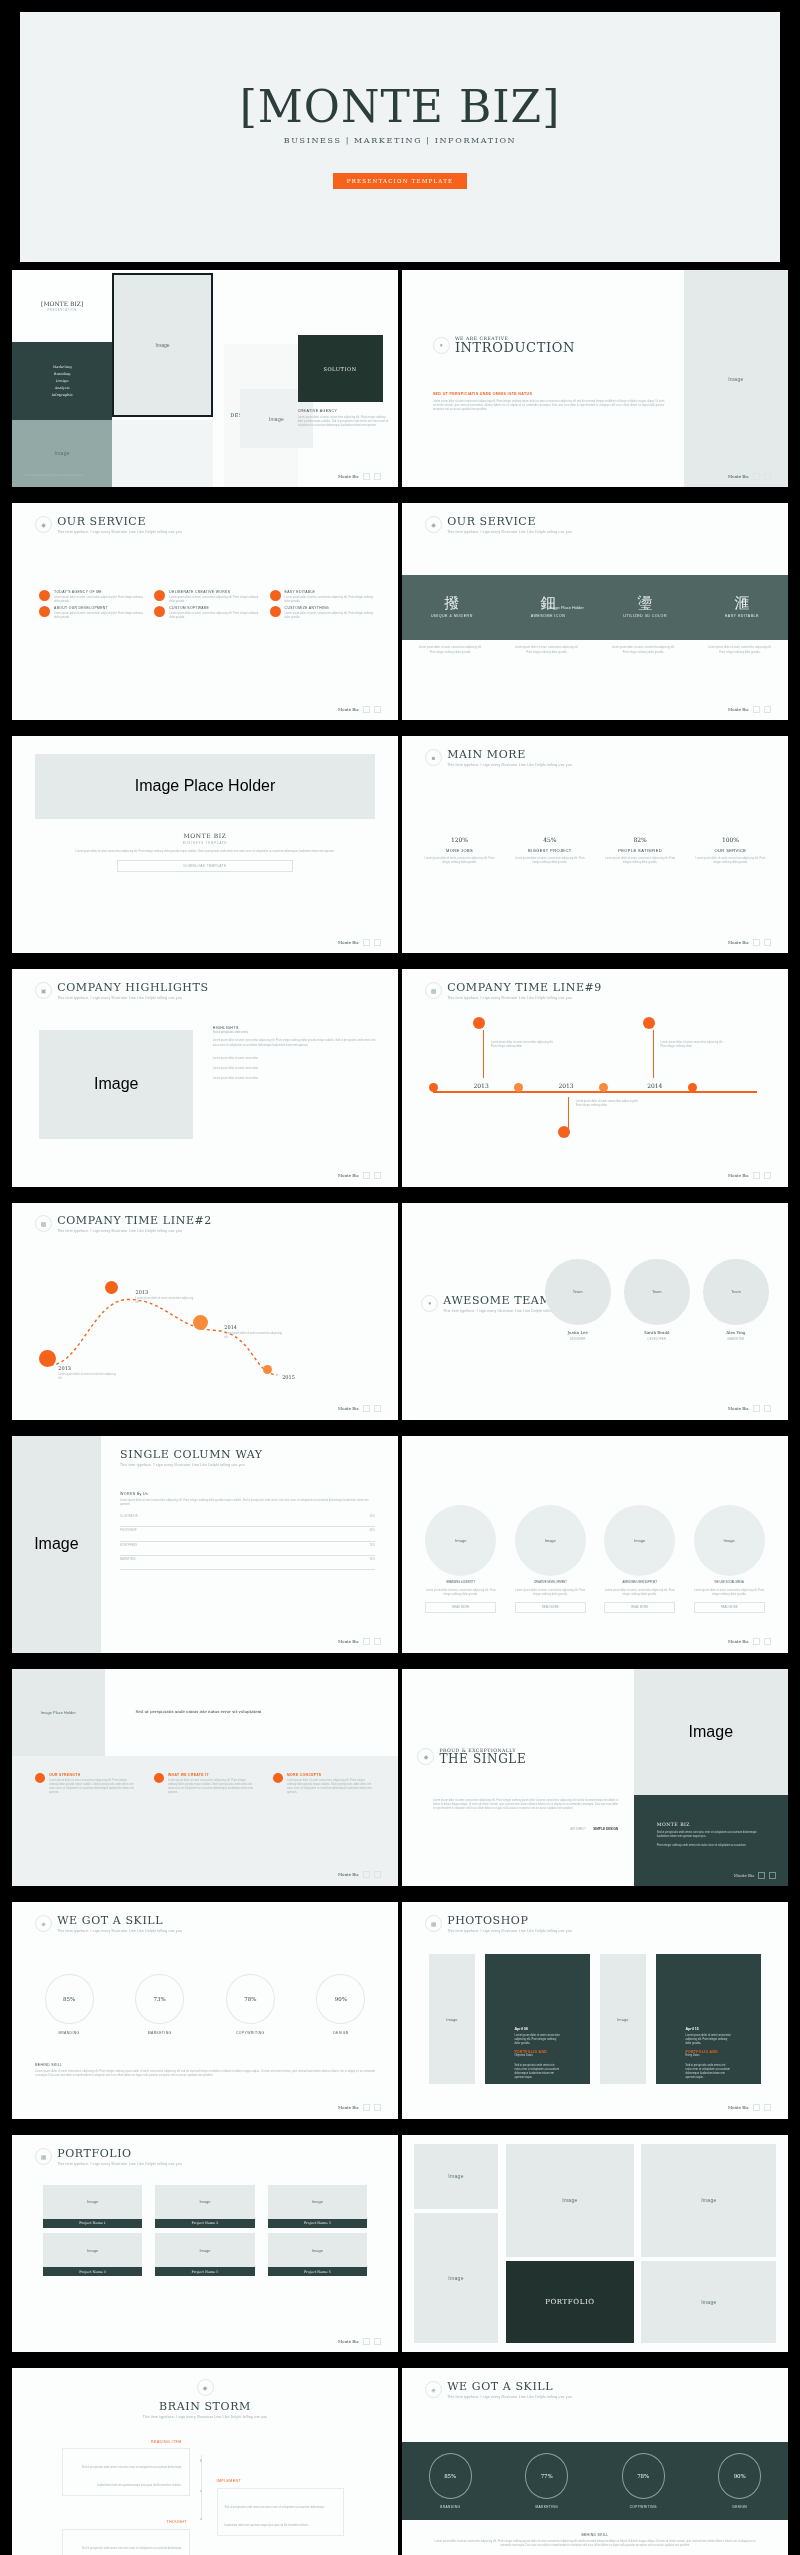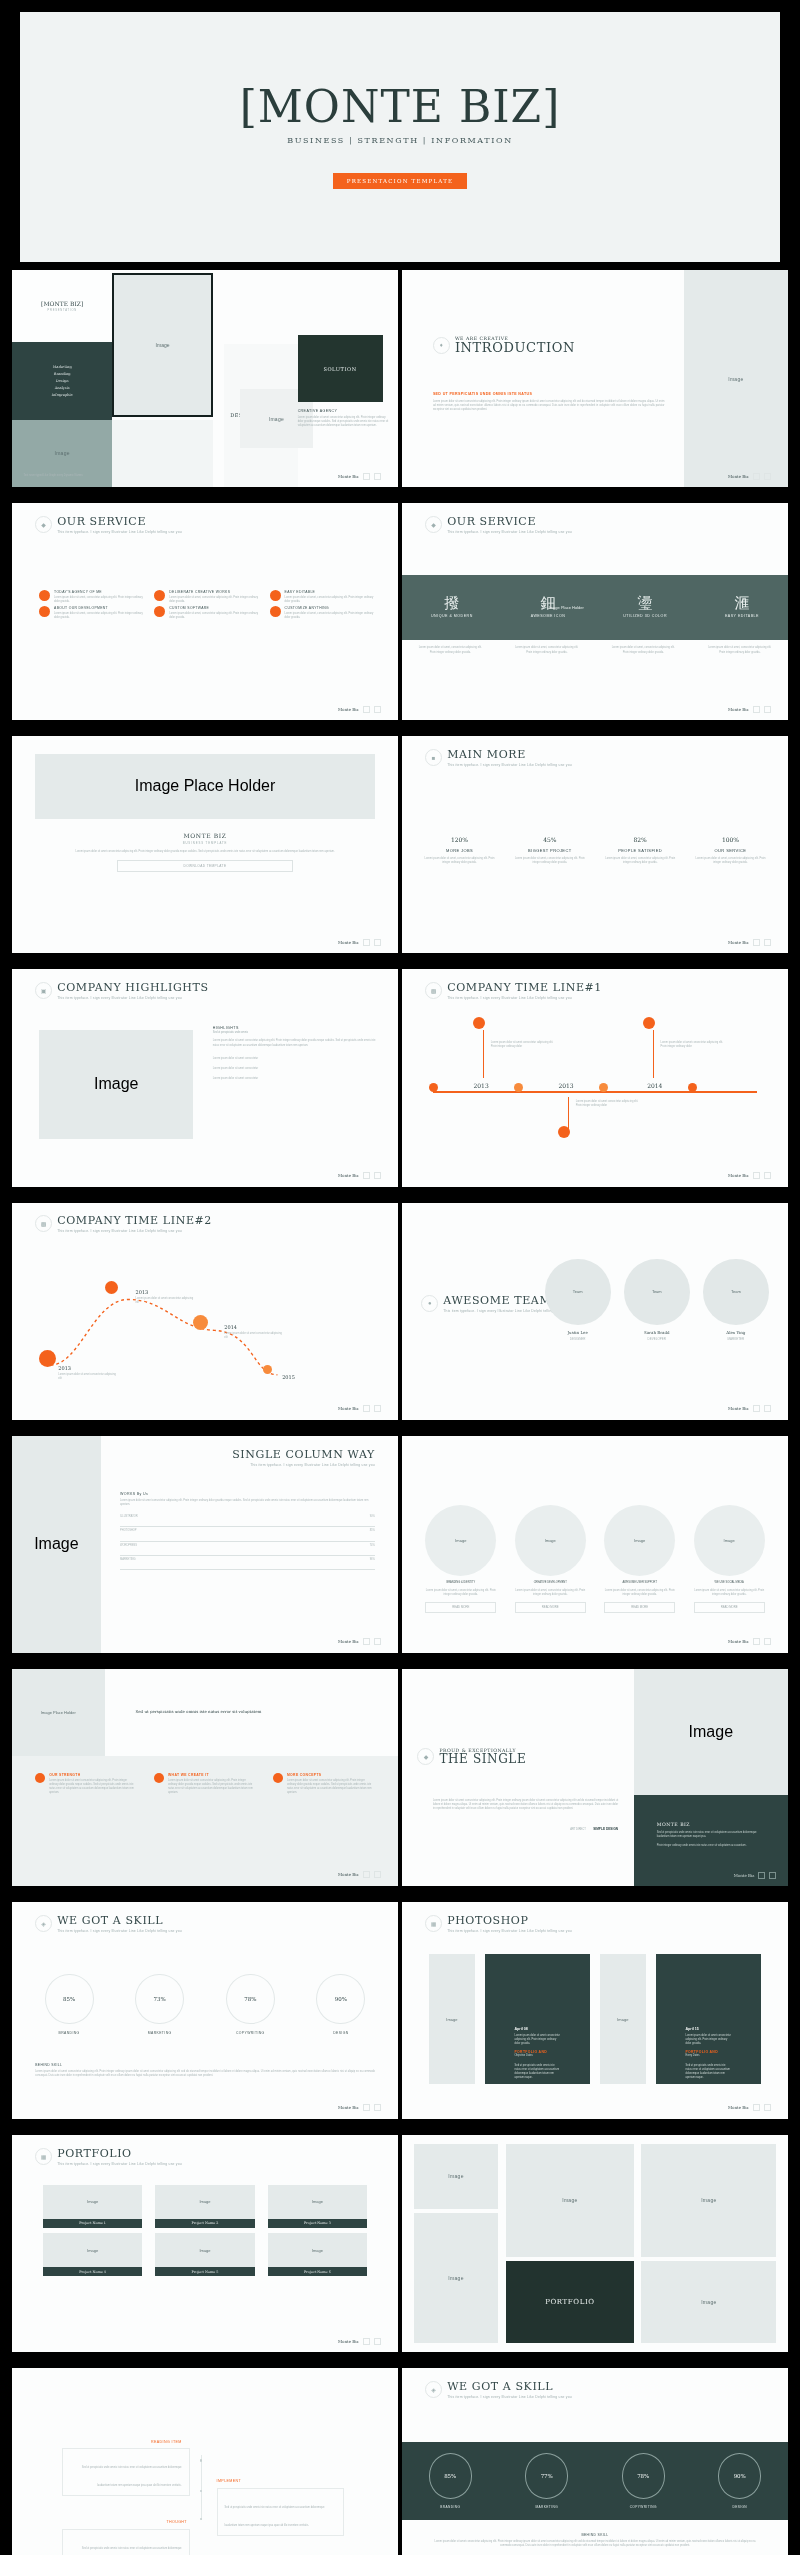--- a/index.html
+++ b/index.html
@@ -213,21 +213,21 @@
   .skill-dcirc span{ position:absolute; inset:0; display:flex; align-items:center; justify-content:center; font-family:"DejaVu Serif",serif; font-size:5.5px; color:#f1f5f4;}
   .skill-dlbl { font-size:3.2px; color:#dbe4e3; letter-spacing:.4px; margin-top:6px;}
 </style>
 </head>
 <body>
 
 <div class="page">
 
   <div class="hero">
     <div class="hero-title">[MONTE BIZ]</div>
-    <div class="hero-sub">BUSINESS | STRENGTH | INFORMATION</div>
+    <div class="hero-sub">BUSINESS | MARKETING | INFORMATION</div>
     <button class="hero-btn">PRESENTACION TEMPLATE</button>
   </div>
 
   <div class="grid">
 
     <div class="slide">
         <div class="inner">
       <div class="s1-a">
         <div style="font-family:'DejaVu Serif',serif;font-size:6px;color:#35494a">[MONTE BIZ]</div>
         <div style="font-size:2.6px;color:#9eadae;letter-spacing:.8px;margin-top:2px">PRESENTATION</div>
@@ -475,21 +475,21 @@
         <div class="foot-sq"></div>
       </div>
     </div>
       </div>
 
     <div class="slide">
         <div class="inner">
       <div class="sh">
         <div class="sh-badge">▩</div>
         <div class="sh-txt">
-          <div class="sh-title">COMPANY TIME LINE#1</div>
+          <div class="sh-title">COMPANY TIME LINE#9</div>
           <div class="sh-sub">This item typeface. I sign every Illustrator Line Like Delphi telling use you</div>
         </div>
       </div>
       <div class="tl-line"></div>
       <div class="tl-dot dot-o" style="left:7%;top:52.5%;width:9px;height:9px;"></div>
       <div class="tl-dot dot-o2" style="left:29%;top:52.5%;width:9px;height:9px;"></div>
       <div class="tl-dot dot-o2" style="left:51%;top:52.5%;width:9px;height:9px;"></div>
       <div class="tl-dot dot-o" style="left:74%;top:52.5%;width:9px;height:9px;"></div>
       <div style="position:absolute;left:18%;top:52%;font-family:'DejaVu Serif',serif;font-size:6px;color:#35494a;background:#fcfdfd;padding:0 2px">2013</div>
       <div style="position:absolute;left:40%;top:52%;font-family:'DejaVu Serif',serif;font-size:6px;color:#35494a;background:#fcfdfd;padding:0 2px">2013</div>
@@ -588,21 +588,21 @@
         <div class="foot-sq"></div>
       </div>
     </div>
       </div>
 
     <div class="slide">
         <div class="inner">
       <div class="s11-img">
             <span>Image</span>
           </div>
-      <div style="position:absolute;left:28%;right:6%;top:6%;text-align:right">
+      <div style="position:absolute;left:28%;right:6%;top:6%;">
         <div class="sh-title">SINGLE COLUMN WAY</div>
         <div class="sh-sub">This item typeface. I sign every Illustrator Line Like Delphi telling use you</div>
       </div>
       <div style="position:absolute;left:28%;right:6%;top:26%">
         <div class="lbl" style="font-size:3.6px">WORKS By Us</div>
         <div class="tiny2" style="margin-top:3px">Lorem ipsum dolor sit amet consectetur adipiscing elit. Proin integer ordinary dolor gravida neque sodales. Sed ut perspiciatis unde omnis iste natus error sit voluptatem accusantium doloremque laudantium totam rem aperiam.</div>
         <div style="margin-top:8px">
           <div>
                 <div style="display:flex;justify-content:space-between">
                   <span class="tiny2">ILLUSTRATOR</span>
@@ -894,20 +894,27 @@
       <div class="imgbox" style="left:3%;top:36%;width:22%;height:60%;position:absolute">Image</div>
       <div class="imgbox" style="left:62%;top:58%;width:35%;height:38%;position:absolute">Image</div>
       <div style="position:absolute;left:27%;top:58%;width:33%;height:38%;background:#22332f;display:flex;align-items:center;justify-content:center">
         <span style="font-family:'DejaVu Serif',serif;font-size:7px;color:#eef3f2;letter-spacing:.6px">PORTFOLIO</span>
       </div>
     </div>
       </div>
 
     <div class="slide">
         <div class="inner">
+      <div class="sh sh-center" style="top:5%">
+        <div class="sh-badge">◆</div>
+        <div class="sh-txt">
+          <div class="sh-title">BRAIN STORM</div>
+          <div class="sh-sub">This item typeface. I sign every Illustrator Line Like Delphi telling use you</div>
+        </div>
+      </div>
       <div style="position:absolute;left:49%;top:40%;width:1px;height:30%;background:#e3e9e9"></div>
       <div class="tl-dot" style="left:48.6%;top:42%;width:2.5px;height:2.5px;background:#c6d0d0"></div>
       <div class="tl-dot" style="left:48.6%;top:56%;width:2.5px;height:2.5px;background:#c6d0d0"></div>
       <div class="tl-dot" style="left:48.6%;top:69%;width:2.5px;height:2.5px;background:#c6d0d0"></div>
       <div style="position:absolute;left:36%;top:33%;font-size:3.6px;color:#f4621c;letter-spacing:.4px">READING ITEM</div>
       <div class="bs-box" style="left:13%;top:37%;width:33%;text-align:right"><span class="tiny2">Sed ut perspiciatis unde omnis iste natus error sit voluptatem accusantium doloremque laudantium totam rem aperiam eaque ipsa quae ab illo inventore veritatis.</span></div>
       <div style="position:absolute;left:53%;top:51%;font-size:3.6px;color:#f4621c;letter-spacing:.4px">IMPLEMENT</div>
       <div class="bs-box" style="left:53%;top:55%;width:33%"><span class="tiny2">Sed ut perspiciatis unde omnis iste natus error sit voluptatem accusantium doloremque laudantium totam rem aperiam eaque ipsa quae ab illo inventore veritatis.</span></div>
       <div style="position:absolute;left:40%;top:70%;font-size:3.6px;color:#f4621c;letter-spacing:.4px">THOUGHT</div>
       <div class="bs-box" style="left:13%;top:74%;width:33%;text-align:right"><span class="tiny2">Sed ut perspiciatis unde omnis iste natus error sit voluptatem accusantium doloremque laudantium totam rem aperiam eaque ipsa quae ab illo inventore veritatis.</span></div>

